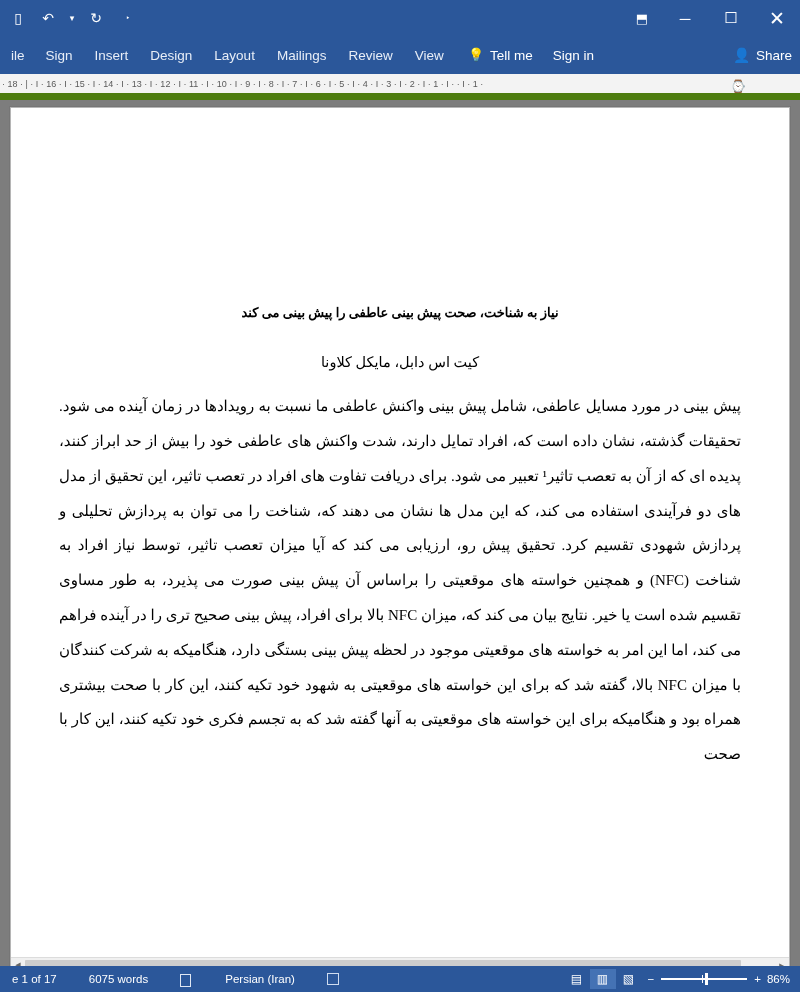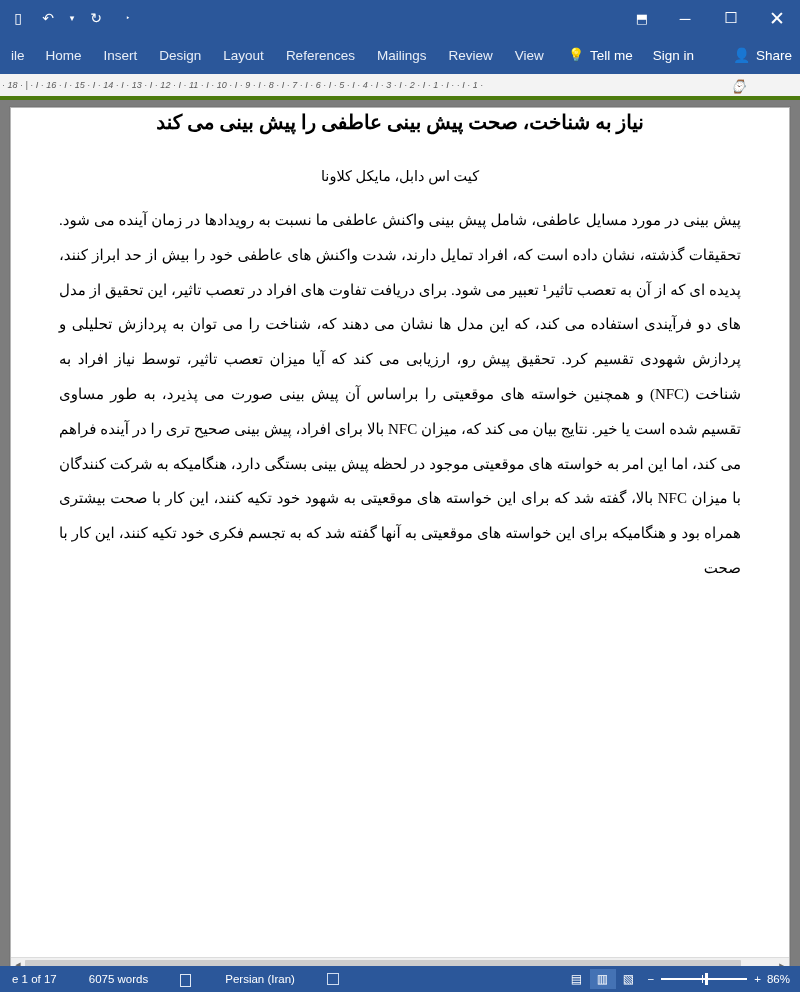--- a/index.html
+++ b/index.html
@@ -113,27 +113,26 @@
   }
   .person-ico {
     font-size: 14px;
     display: inline-block;
   }
 
   
   .ruler {
     height: 26px;
     background: #f3f3f3;
-    border-bottom: 4px solid #4d7c0f;
+    border-bottom: 7px solid #4d7c0f;
     flex: none;
     position: relative;
     overflow: hidden;
     font-size: 9px;
     color: #5a5a5a;
-    font-style: italic;
   }
   .ruler-inner {
     position: absolute;
     left: 0; top: 0; right: 0; bottom: 0;
     display: flex; align-items: center;
     white-space: nowrap;
     letter-spacing: 0px;
     padding-left: 2px;
     font-family: "Liberation Sans", sans-serif;
   }
@@ -167,22 +166,23 @@
     overflow: hidden;
     padding: 0 48px;
   }
   .doc-body {
     direction: rtl;
     text-align: justify;
     color: #000000;
     font-family: "Liberation Serif", serif;
   }
   .doc-title {
+    margin-top: 196px;
     text-align: center;
-    font-size: 20px;
+    font-size: 13px;
     font-weight: bold;
     line-height: 1.4;
   }
   .doc-authors {
     margin-top: 32px;
     text-align: center;
     font-size: 14.5px;
   }
   .doc-heading {
     margin-top: 58px;
@@ -311,25 +311,24 @@
     <div class="win-ctrls">
       <div class="win-btn ribbon-disp">⬒</div>
       <div class="win-btn">─</div>
       <div class="win-btn">☐</div>
       <div class="win-btn close">✕</div>
     </div>
   </div>
 
   <div class="ribbon-tabs">
     <div class="rtab file">ile</div>
-    <div class="rtab">Home</div>
+    <div class="rtab">Sign</div>
     <div class="rtab">Insert</div>
     <div class="rtab">Design</div>
     <div class="rtab">Layout</div>
-    <div class="rtab">References</div>
     <div class="rtab">Mailings</div>
     <div class="rtab">Review</div>
     <div class="rtab">View</div>
     <div class="tellme">
       <span class="bulb">💡</span>
       <span>Tell me</span>
     </div>
     <div class="signin">Sign in</div>
     <div class="share">
       <span class="person-ico">👤</span>

